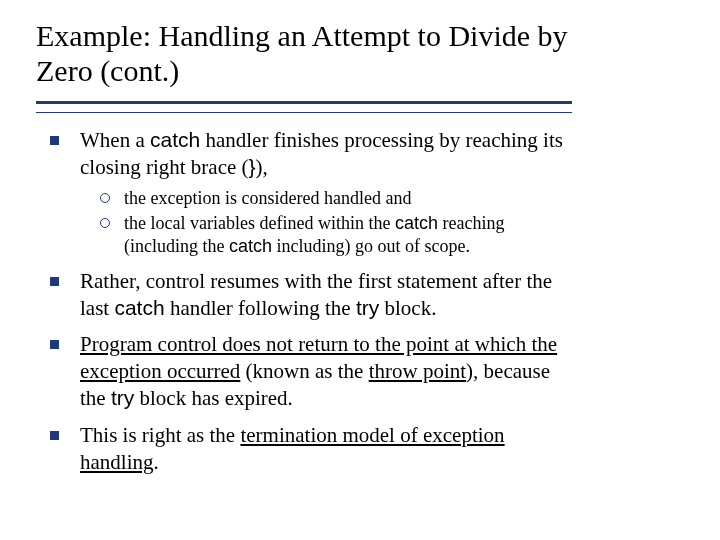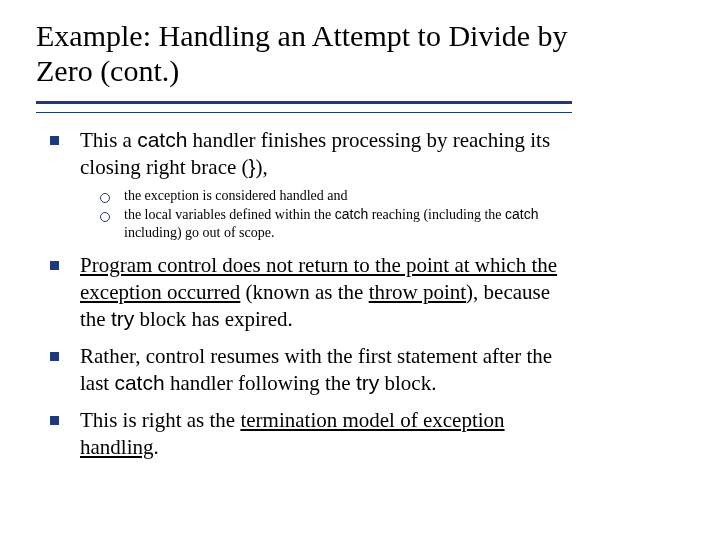--- a/index.html
+++ b/index.html
@@ -59,21 +59,21 @@
     background: #1f3a7a;
   }
   ul.level2 {
     list-style: none;
     margin: 6px 0 4px 0;
     padding: 0 0 0 14px;
   }
   ul.level2 > li {
     position: relative;
     padding-left: 30px;
-    font-size: 14px;
+    font-size: 18px;
     line-height: 1.28;
     margin-bottom: 2px;
   }
   ul.level2 > li::before {
     content: "";
     position: absolute;
     left: 6px;
     top: 6px;
     width: 8px;
     height: 8px;
@@ -93,37 +93,37 @@
 
 <div class="slide">
 
   <h1 class="title">Example: Handling an Attempt to Divide by Zero (cont.)</h1>
   <div class="rule"></div>
   <div class="rule-thin"></div>
 
   <ul class="level1">
 
     <li>
-      <span>This a </span><span class="mono">catch</span><span> handler finishes processing by reaching its closing right brace (</span><span class="mono">}</span><span>),</span>
+      <span>When a </span><span class="mono">catch</span><span> handler finishes processing by reaching its closing right brace (</span><span class="mono">}</span><span>),</span>
       <ul class="level2">
         <li>
           <span>the exception is considered handled and</span>
         </li>
         <li>
           <span>the local variables defined within the </span><span class="mono">catch</span><span> reaching (including the </span><span class="mono">catch</span><span> including) go out of scope.</span>
         </li>
       </ul>
     </li>
 
     <li>
-      <span class="ul">Program control does not return to the point at which the exception occurred</span><span> (known as the </span><span class="ul">throw point</span><span>), because the </span><span class="mono">try</span><span> block has expired.</span>
+      <span>Rather, control resumes with the first statement after the last </span><span class="mono">catch</span><span> handler following the </span><span class="mono">try</span><span> block.</span>
     </li>
 
     <li>
-      <span>Rather, control resumes with the first statement after the last </span><span class="mono">catch</span><span> handler following the </span><span class="mono">try</span><span> block.</span>
+      <span class="ul">Program control does not return to the point at which the exception occurred</span><span> (known as the </span><span class="ul">throw point</span><span>), because the </span><span class="mono">try</span><span> block has expired.</span>
     </li>
 
     <li>
       <span>This is right as the </span><span class="ul">termination model of exception handling</span><span>.</span>
     </li>
 
 
   </ul>
 
 </div>

